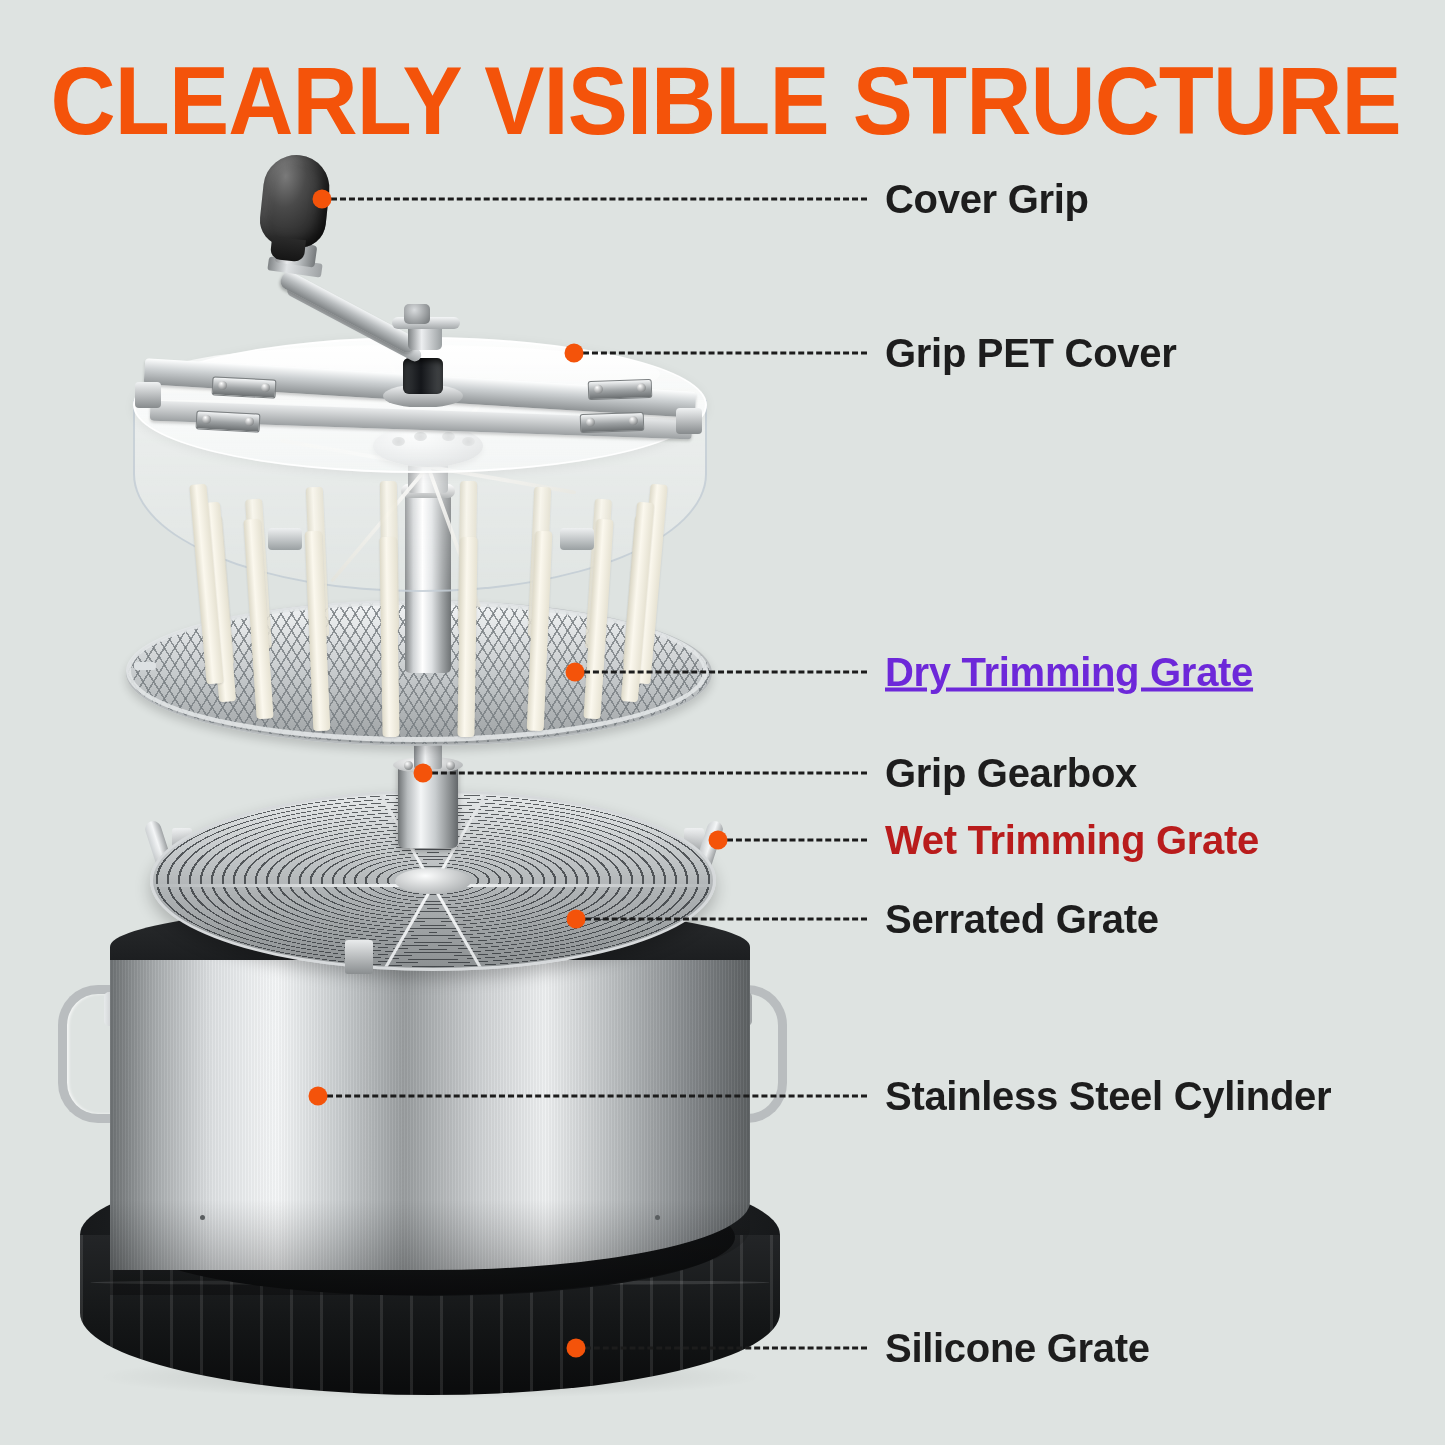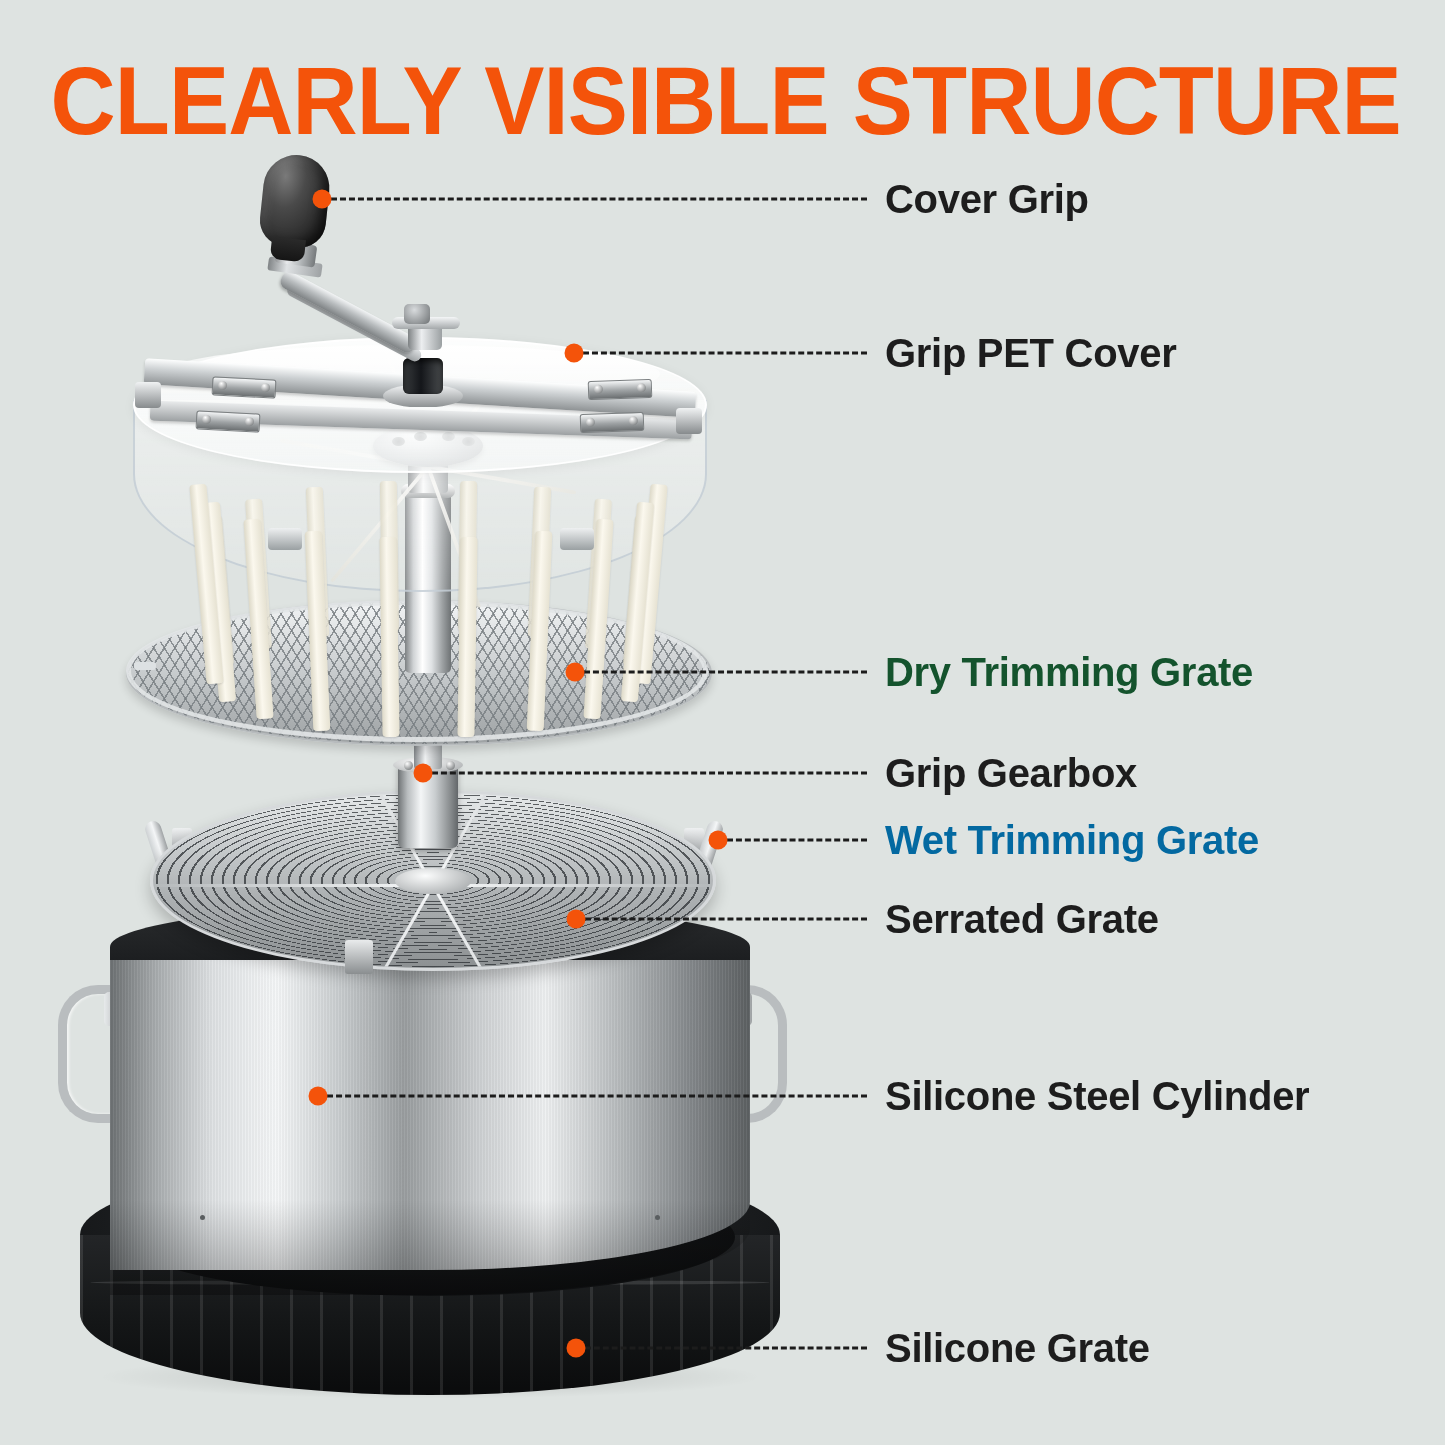--- a/index.html
+++ b/index.html
@@ -476,31 +476,31 @@
 
   <div id="callouts">
       <div class="leader" style="left: 331px; top: 199px; width: 536px;"></div>
       <div class="dot" style="left: 322px; top: 199px; background: rgb(244, 83, 10);"></div>
       <div class="lbl" style="left: 885px; top: 199px; color: rgb(29, 29, 29);">Cover Grip</div>
       <div class="leader" style="left: 583px; top: 353px; width: 284px;"></div>
       <div class="dot" style="left: 574px; top: 353px; background: rgb(244, 83, 10);"></div>
       <div class="lbl" style="left: 885px; top: 353px; color: rgb(29, 29, 29);">Grip PET Cover</div>
       <div class="leader" style="left: 584px; top: 672px; width: 283px;"></div>
       <div class="dot" style="left: 575px; top: 672px; background: rgb(244, 83, 10);"></div>
-      <div class="lbl" style="left: 885px; top: 672px; color: #14532d;">Dry Trimming Grate</div>
+      <div class="lbl" style="left: 885px; top: 672px; color: #6d28d9; text-decoration: underline;">Dry Trimming Grate</div>
       <div class="leader" style="left: 432px; top: 773px; width: 435px;"></div>
       <div class="dot" style="left: 423px; top: 773px; background: rgb(244, 83, 10);"></div>
       <div class="lbl" style="left: 885px; top: 773px; color: rgb(29, 29, 29);">Grip Gearbox</div>
       <div class="leader" style="left: 727px; top: 840px; width: 140px;"></div>
       <div class="dot" style="left: 718px; top: 840px; background: rgb(244, 83, 10);"></div>
-      <div class="lbl" style="left: 885px; top: 840px; color: #0369a1;">Wet Trimming Grate</div>
+      <div class="lbl" style="left: 885px; top: 840px; color: #b91c1c;">Wet Trimming Grate</div>
       <div class="leader" style="left: 585px; top: 919px; width: 282px;"></div>
       <div class="dot" style="left: 576px; top: 919px; background: rgb(244, 83, 10);"></div>
       <div class="lbl" style="left: 885px; top: 919px; color: rgb(29, 29, 29);">Serrated Grate</div>
       <div class="leader" style="left: 327px; top: 1096px; width: 540px;"></div>
       <div class="dot" style="left: 318px; top: 1096px; background: rgb(244, 83, 10);"></div>
-      <div class="lbl" style="left: 885px; top: 1096px; color: rgb(29, 29, 29);">Silicone Steel Cylinder</div>
+      <div class="lbl" style="left: 885px; top: 1096px; color: rgb(29, 29, 29);">Stainless Steel Cylinder</div>
       <div class="leader" style="left: 585px; top: 1348px; width: 282px;"></div>
       <div class="dot" style="left: 576px; top: 1348px; background: rgb(244, 83, 10);"></div>
       <div class="lbl" style="left: 885px; top: 1348px; color: rgb(29, 29, 29);">Silicone Grate</div>
     </div>
 
 </div>
 
 </body></html>

